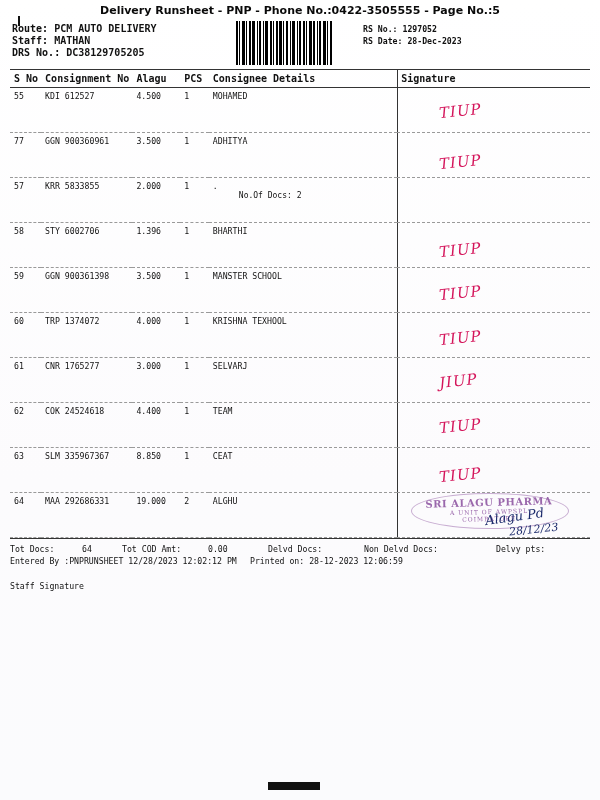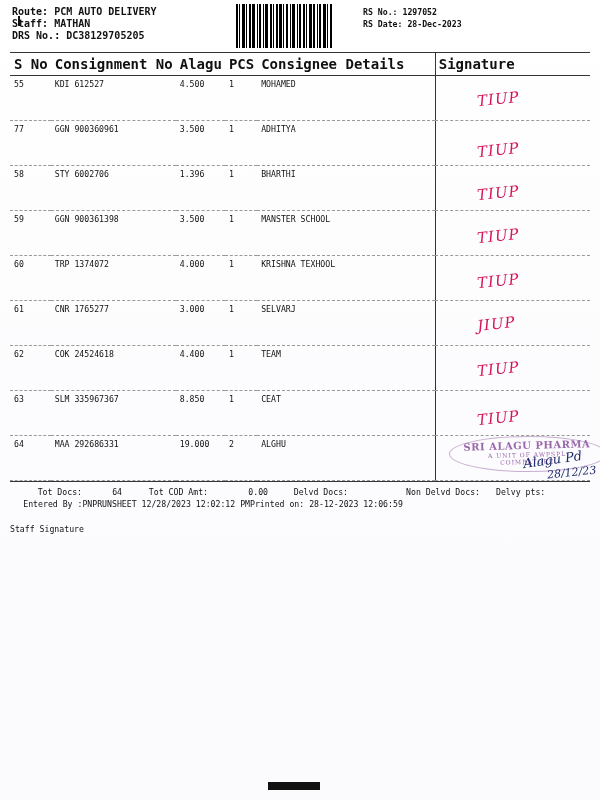--- a/index.html
+++ b/index.html
@@ -90,21 +90,21 @@
     margin: 0 10px;
     border-collapse: collapse;
     font-size: 8.2px;
   }
   table.runsheet th {
     font-weight: bold;
     text-align: left;
     padding: 3px 3px 3px 4px;
     border-bottom: 1px solid #333;
     border-top: 1px solid #333;
-    font-size: 14px;
+    font-size: 10px;
     white-space: nowrap;
   }
   table.runsheet td {
     vertical-align: top;
     padding: 3px 3px 3px 4px;
     border-bottom: 1px dashed #9a9a9a;
     height: 38px;
     font-size: 8.2px;
     white-space: nowrap;
   }
@@ -191,21 +191,20 @@
   }
   .footer {
     margin: 0 10px;
     border-top: 1px solid #333;
     padding-top: 4px;
     font-size: 8.2px;
     line-height: 12px;
   }
   .footer-row {
     display: flex;
-    text-align: right;
   }
   .f-cell { white-space: nowrap; }
   .verify-row {
     margin: 0 10px;
     margin-top: 14px;
     font-size: 8.2px;
     display: flex;
   }
   .verify-row .vl { width: 240px; }
   .black-mark {
@@ -227,20 +226,21 @@
 </style>
 </head>
 <body>
 
 <div class="page">
   <div class="paper-tint"></div>
   <div class="edge-mark"></div>
 
   <div class="content">
 
+    <div class="subtitle">Delivery Runsheet - PNP - Phone No.:0422-3505555 - Page No.:5</div>
 
     <div class="meta">
       <div class="meta-left">
         <div>
           <span>Route:</span>
           <span>PCM AUTO DELIVERY</span>
         </div>
         <div>
           <span>Staff:</span>
           <span>MATHAN</span>
@@ -351,20 +351,33 @@
         </tr>
         <tr>
           <td>77</td>
           <td>GGN 900360961</td>
           <td>3.500</td>
           <td>1</td>
           <td>ADHITYA</td>
           <td class="c-sig">
             <span class="vline" style="left:0"></span>
             <span class="sig-mark" style="top:20px">TIUP</span>
+          </td>
+        </tr>
+        <tr>
+          <td>57</td>
+          <td>KRR 5833855</td>
+          <td>2.000</td>
+          <td>1</td>
+          <td>
+            <div>.</div>
+            <div class="subnote">No.Of Docs: 2</div>
+          </td>
+          <td class="c-sig">
+            <span class="vline" style="left:0"></span>
           </td>
         </tr>
         <tr>
           <td>58</td>
           <td>STY 6002706</td>
           <td>1.396</td>
           <td>1</td>
           <td>BHARTHI</td>
           <td class="c-sig">
             <span class="vline" style="left:0"></span>

